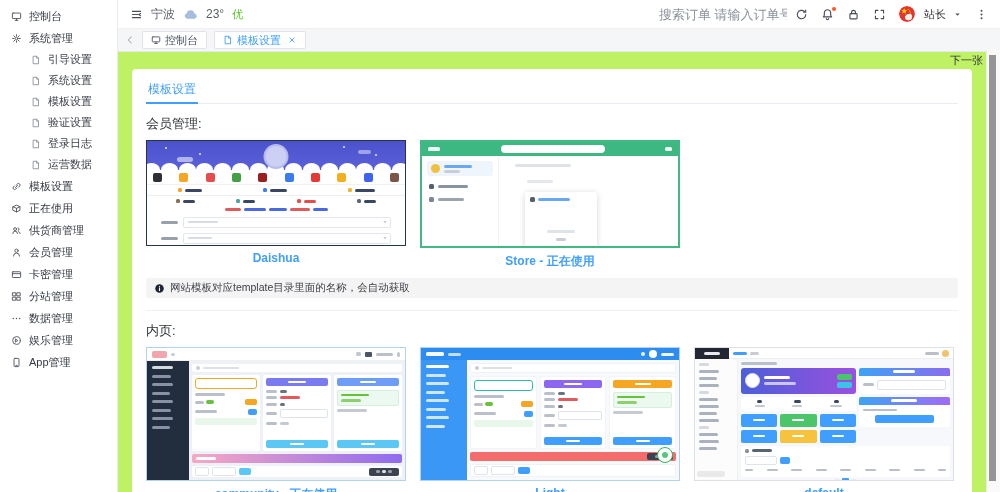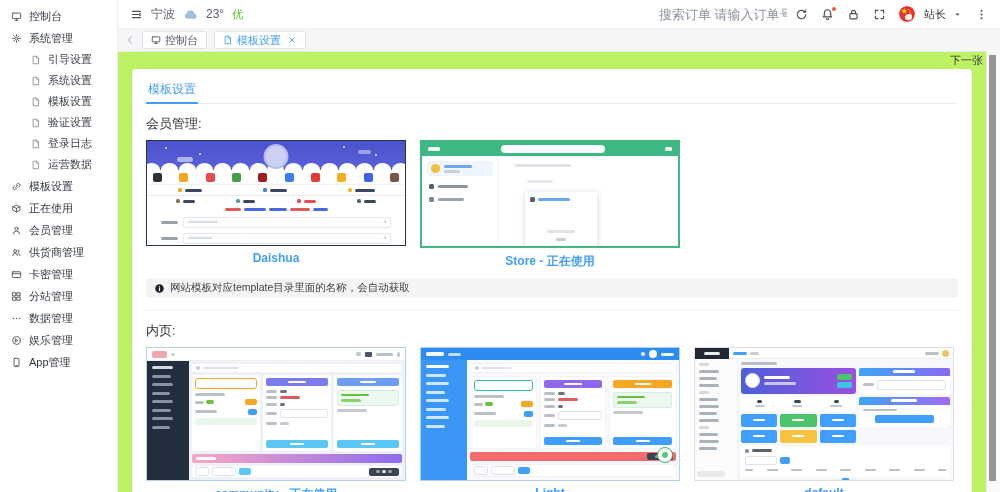--- a/index.html
+++ b/index.html
@@ -235,34 +235,34 @@
             <span class="i">
               <svg viewBox="0 0 16 16" fill="none" stroke="currentColor" stroke-width="1.4" stroke-linecap="round" stroke-linejoin="round">
                 <path d="M3 5.4 8 3l5 2.4v5.2L8 13l-5-2.4zM3 5.4 8 7.8l5-2.4M8 7.8V13"></path>
               </svg>
             </span>
             <span>正在使用</span>
           </div>
       <div class="s-item">
             <span class="i">
               <svg viewBox="0 0 16 16" fill="none" stroke="currentColor" stroke-width="1.4" stroke-linecap="round" stroke-linejoin="round">
+                <circle cx="6" cy="6" r="2.1"></circle>
+                <path d="M2.6 12.4a3.4 3.4 0 0 1 6.8 0M10.4 4.1a2.1 2.1 0 0 1 0 3.9M11 9.6a3.4 3.4 0 0 1 2.4 2.8"></path>
+              </svg>
+            </span>
+            <span>供货商管理</span>
+          </div>
+      <div class="s-item">
+            <span class="i">
+              <svg viewBox="0 0 16 16" fill="none" stroke="currentColor" stroke-width="1.4" stroke-linecap="round" stroke-linejoin="round">
                 <circle cx="8" cy="5.4" r="2.4"></circle>
                 <path d="M3.6 13.2a4.4 4.4 0 0 1 8.8 0"></path>
               </svg>
             </span>
             <span>会员管理</span>
-          </div>
-      <div class="s-item">
-            <span class="i">
-              <svg viewBox="0 0 16 16" fill="none" stroke="currentColor" stroke-width="1.4" stroke-linecap="round" stroke-linejoin="round">
-                <circle cx="6" cy="6" r="2.1"></circle>
-                <path d="M2.6 12.4a3.4 3.4 0 0 1 6.8 0M10.4 4.1a2.1 2.1 0 0 1 0 3.9M11 9.6a3.4 3.4 0 0 1 2.4 2.8"></path>
-              </svg>
-            </span>
-            <span>供货商管理</span>
           </div>
       <div class="s-item">
             <span class="i">
               <svg viewBox="0 0 16 16" fill="none" stroke="currentColor" stroke-width="1.4" stroke-linecap="round" stroke-linejoin="round">
                 <rect x="2" y="4" width="12" height="8.4" rx="1"></rect>
                 <path d="M2 6.8h12"></path>
               </svg>
             </span>
             <span>卡密管理</span>
           </div>

